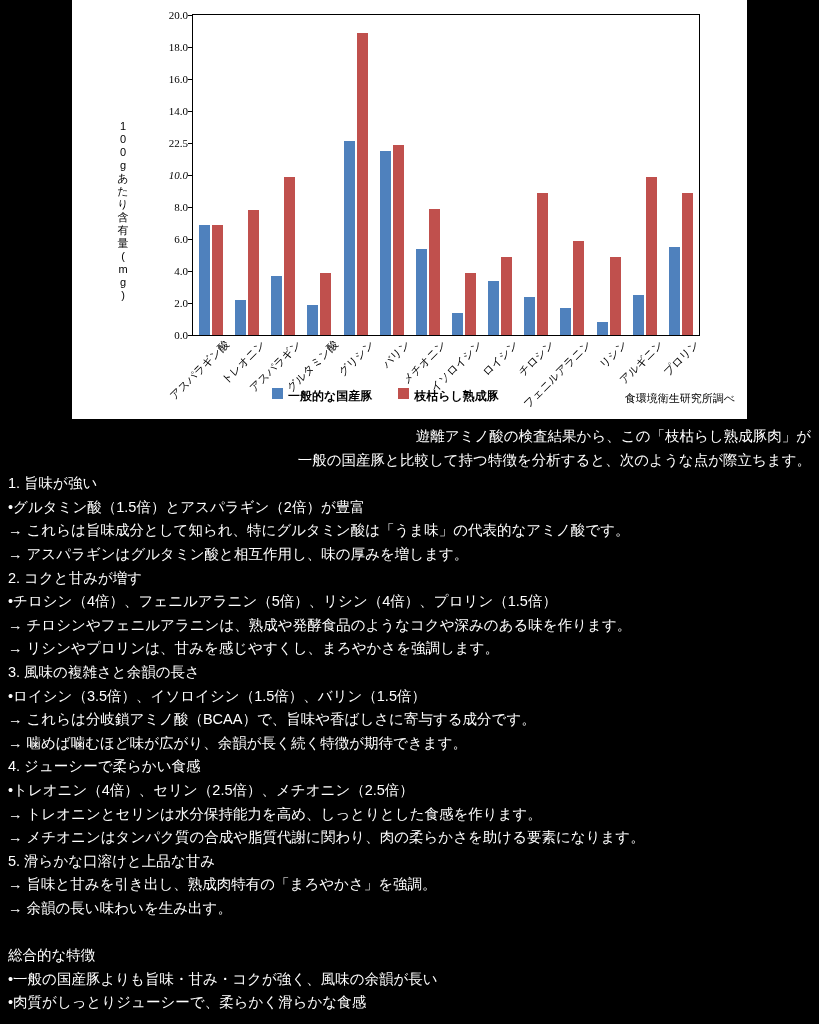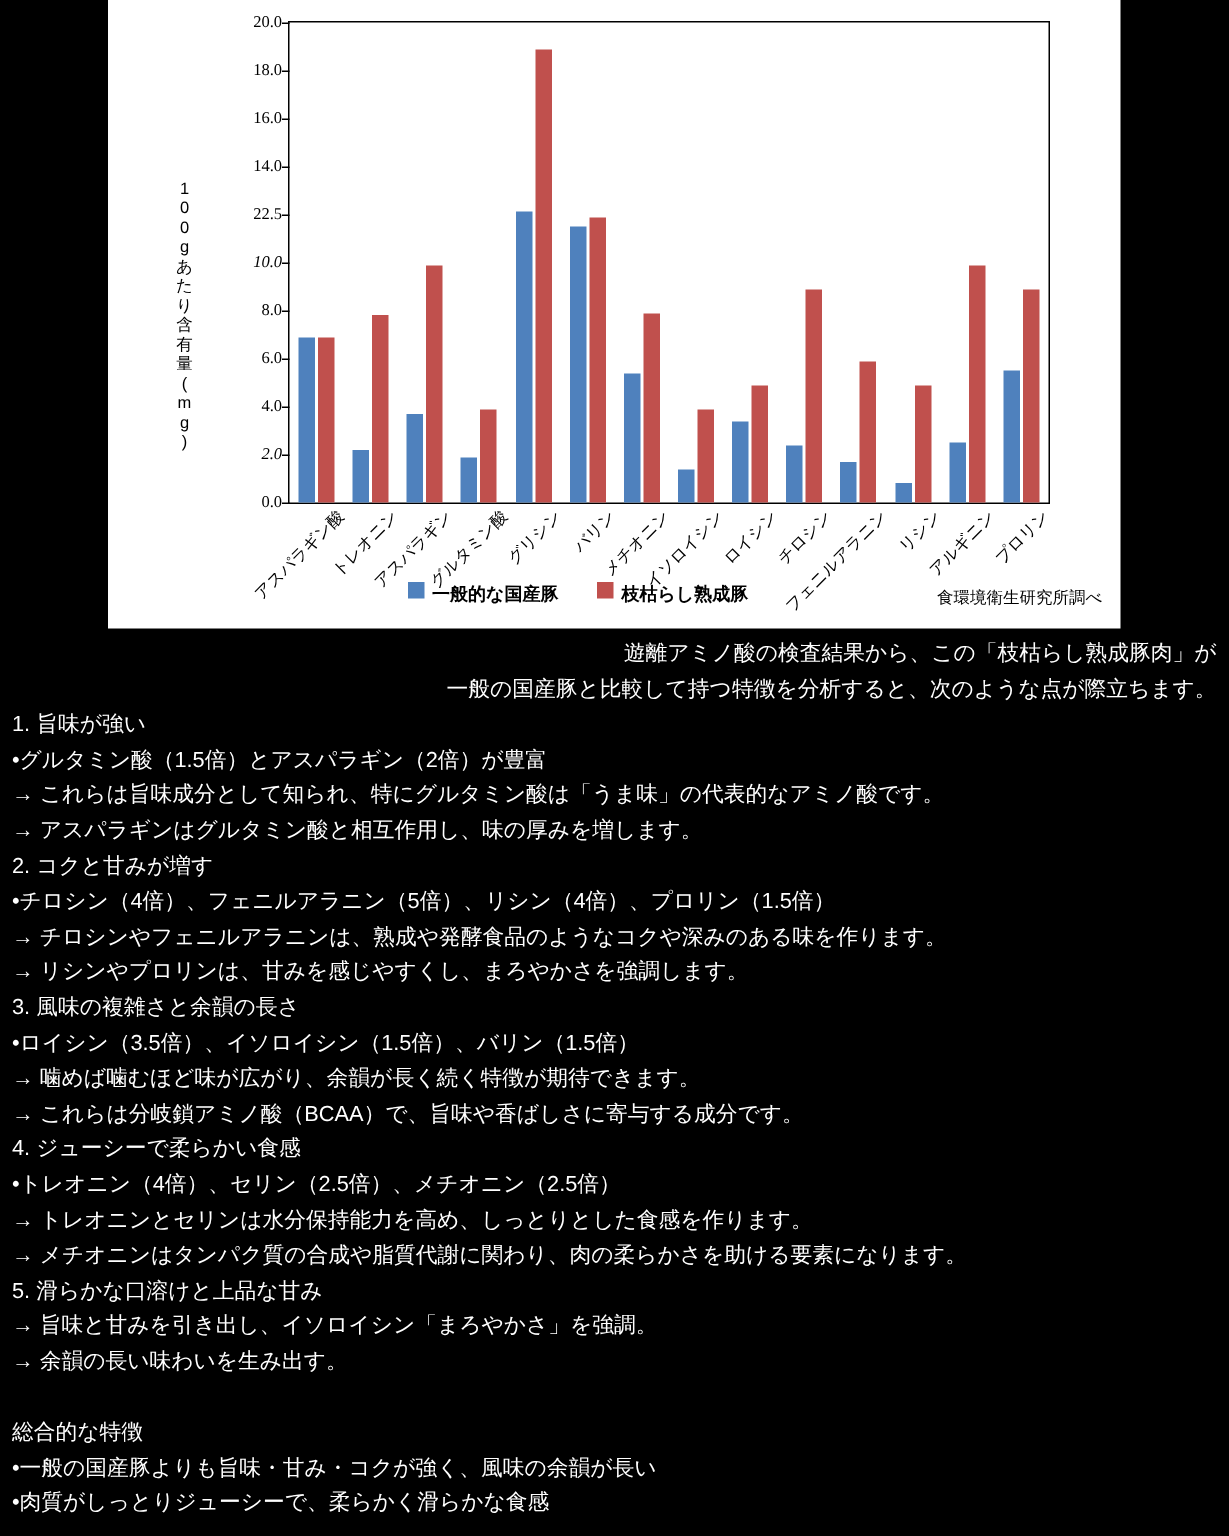--- a/index.html
+++ b/index.html
@@ -239,21 +239,21 @@
               <div class="bar a" style="height: 40px; background: rgb(79, 129, 189);"></div>
               <div class="bar b" style="height: 158.4px; background: rgb(192, 80, 77);"></div>
             </div>
             <div class="group" style="left: 469.857px; width: 36.1429px;">
               <div class="bar a" style="height: 88px; background: rgb(79, 129, 189);"></div>
               <div class="bar b" style="height: 142.4px; background: rgb(192, 80, 77);"></div>
             </div>
           </div>
       <div class="y-tick" style="top: 320px;">0.0</div>
           <div class="y-tickline" style="top: 320px;"></div>
-          <div class="y-tick" style="top: 288px; font-style: italic;">2.0</div>
+          <div class="y-tick" style="top: 288px;">2.0</div>
           <div class="y-tickline" style="top: 288px;"></div>
           <div class="y-tick" style="top: 256px;">4.0</div>
           <div class="y-tickline" style="top: 256px;"></div>
           <div class="y-tick" style="top: 224px;">6.0</div>
           <div class="y-tickline" style="top: 224px;"></div>
           <div class="y-tick" style="top: 192px;">8.0</div>
           <div class="y-tickline" style="top: 192px;"></div>
           <div class="y-tick" style="top: 160px; font-style: italic;">10.0</div>
           <div class="y-tickline" style="top: 160px;"></div>
           <div class="y-tick" style="top: 128px;">22.5</div>
@@ -306,28 +306,28 @@
       <div class="line">1. 旨味が強い</div>
       <div class="line">•グルタミン酸（1.5倍）とアスパラギン（2倍）が豊富</div>
       <div class="line">→ これらは旨味成分として知られ、特にグルタミン酸は「うま味」の代表的なアミノ酸です。</div>
       <div class="line">→ アスパラギンはグルタミン酸と相互作用し、味の厚みを増します。</div>
       <div class="line">2. コクと甘みが増す</div>
       <div class="line">•チロシン（4倍）、フェニルアラニン（5倍）、リシン（4倍）、プロリン（1.5倍）</div>
       <div class="line">→ チロシンやフェニルアラニンは、熟成や発酵食品のようなコクや深みのある味を作ります。</div>
       <div class="line">→ リシンやプロリンは、甘みを感じやすくし、まろやかさを強調します。</div>
       <div class="line">3. 風味の複雑さと余韻の長さ</div>
       <div class="line">•ロイシン（3.5倍）、イソロイシン（1.5倍）、バリン（1.5倍）</div>
+      <div class="line">→ これらは分岐鎖アミノ酸（BCAA）で、旨味や香ばしさに寄与する成分です。</div>
       <div class="line">→ 噛めば噛むほど味が広がり、余韻が長く続く特徴が期待できます。</div>
-      <div class="line">→ これらは分岐鎖アミノ酸（BCAA）で、旨味や香ばしさに寄与する成分です。</div>
       <div class="line">4. ジューシーで柔らかい食感</div>
       <div class="line">•トレオニン（4倍）、セリン（2.5倍）、メチオニン（2.5倍）</div>
       <div class="line">→ トレオニンとセリンは水分保持能力を高め、しっとりとした食感を作ります。</div>
       <div class="line">→ メチオニンはタンパク質の合成や脂質代謝に関わり、肉の柔らかさを助ける要素になります。</div>
       <div class="line">5. 滑らかな口溶けと上品な甘み</div>
-      <div class="line">→ 旨味と甘みを引き出し、イソロイシン「まろやかさ」を強調。</div>
+      <div class="line">→ 旨味と甘みを引き出し、熟成肉特有の「まろやかさ」を強調。</div>
       <div class="line">→ 余韻の長い味わいを生み出す。</div>
       <div class="line blank"></div>
       <div class="line">総合的な特徴</div>
       <div class="line">•一般の国産豚よりも旨味・甘み・コクが強く、風味の余韻が長い</div>
       <div class="line">•肉質がしっとりジューシーで、柔らかく滑らかな食感</div>
     </div>
 
 </div>
 
 </body></html>

